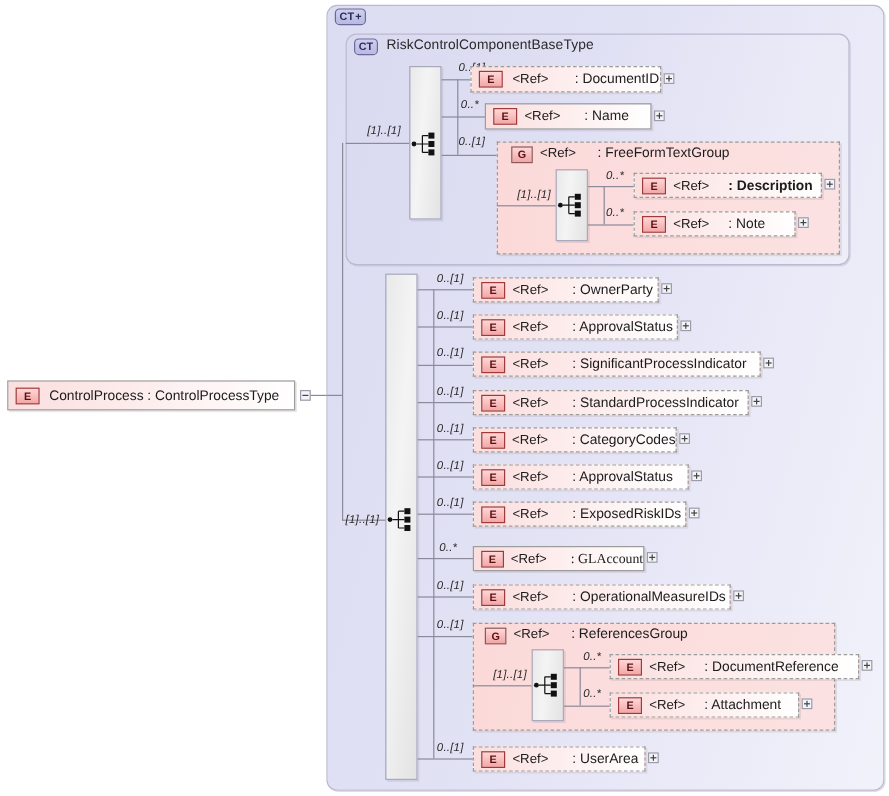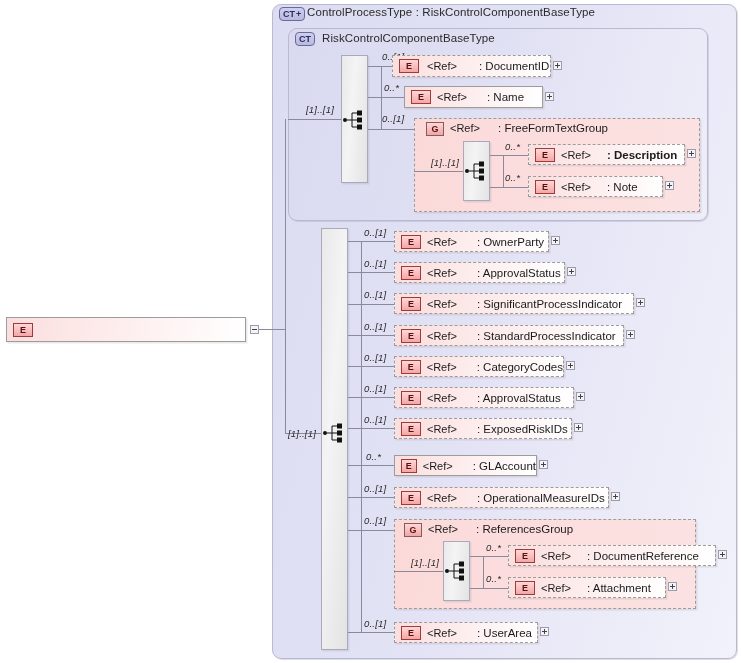--- a/index.html
+++ b/index.html
@@ -133,28 +133,28 @@
     letter-spacing:.2px;
   }
 </style>
 </head>
 <body>
 
 <div class="canvas">
 
   <div class="node required" style="left:6px;top:317px;width:240px;height:25px;">
     <span class="badge badge-e" style="position:static;margin-left:6px;">E</span>
+    <span class="nm" style="margin-left:8px;">ControlProcess : ControlProcessType</span>
   </div>
   <div class="exp" style="left:250px;top:325px;"></div>
 
   <div class="hl" style="left:259px;top:329px;width:13px;"></div>
 
   <div class="ct-outer" style="left:272px;top:4px;width:465px;height:655px;"></div>
   <div class="badge badge-ct" style="left:279px;top:7px;">CT<span style="font-size:9px;margin-left:1px;">+</span></div>
-  <div class="ct-title" style="left:307px;top:6px;">ControlProcessType : RiskControlComponentBaseType</div>
 
   <div class="ct-inner" style="left:288px;top:28px;width:420px;height:193px;"></div>
   <div class="badge badge-ct" style="left:295px;top:32px;">CT</div>
   <div class="ct-title" style="left:322px;top:32px;">RiskControlComponentBaseType</div>
 
   <div class="seqbar" style="left:341px;top:55px;width:27px;height:128px;"></div>
   <svg class="seq-ico" viewBox="0 0 24 22" style="position:absolute;left:342px;top:109px;width:24px;height:22px;">
     <circle cx="3" cy="11" r="2" fill="#111"></circle>
     <line x1="5" y1="11" x2="10" y2="11" stroke="#111" stroke-width="1"></line>
     <line x1="10" y1="4" x2="10" y2="18" stroke="#111" stroke-width="1"></line>
@@ -310,21 +310,21 @@
     <span class="ref" style="margin-left:6px;">&lt;Ref&gt;</span>
     <span class="nm" style="margin-left:20px;">: ExposedRiskIDs</span>
   </div>
   <div class="exp plus" style="left:574px;top:423px;"></div>
 
   <div class="hl" style="left:348px;top:465px;width:48px;"></div>
   <div class="card" style="left:366px;top:451px;">0..*</div>
   <div class="node required" style="left:394px;top:455px;width:143px;height:21px;">
     <span class="badge badge-e" style="position:static;margin-left:6px;">E</span>
     <span class="ref" style="margin-left:6px;">&lt;Ref&gt;</span>
-    <span class="nm" style="margin-left:20px;">: GLAccount</span>
+    <span class="nm" style="margin-left:20px;font-family:Liberation Serif, serif;">: GLAccount</span>
   </div>
   <div class="exp plus" style="left:539px;top:460px;"></div>
 
   <div class="hl" style="left:348px;top:497px;width:48px;"></div>
   <div class="card" style="left:364px;top:483px;">0..[1]</div>
   <div class="node optional" style="left:394px;top:487px;width:215px;height:21px;">
     <span class="badge badge-e" style="position:static;margin-left:6px;">E</span>
     <span class="ref" style="margin-left:6px;">&lt;Ref&gt;</span>
     <span class="nm" style="margin-left:20px;">: OperationalMeasureIDs</span>
   </div>

